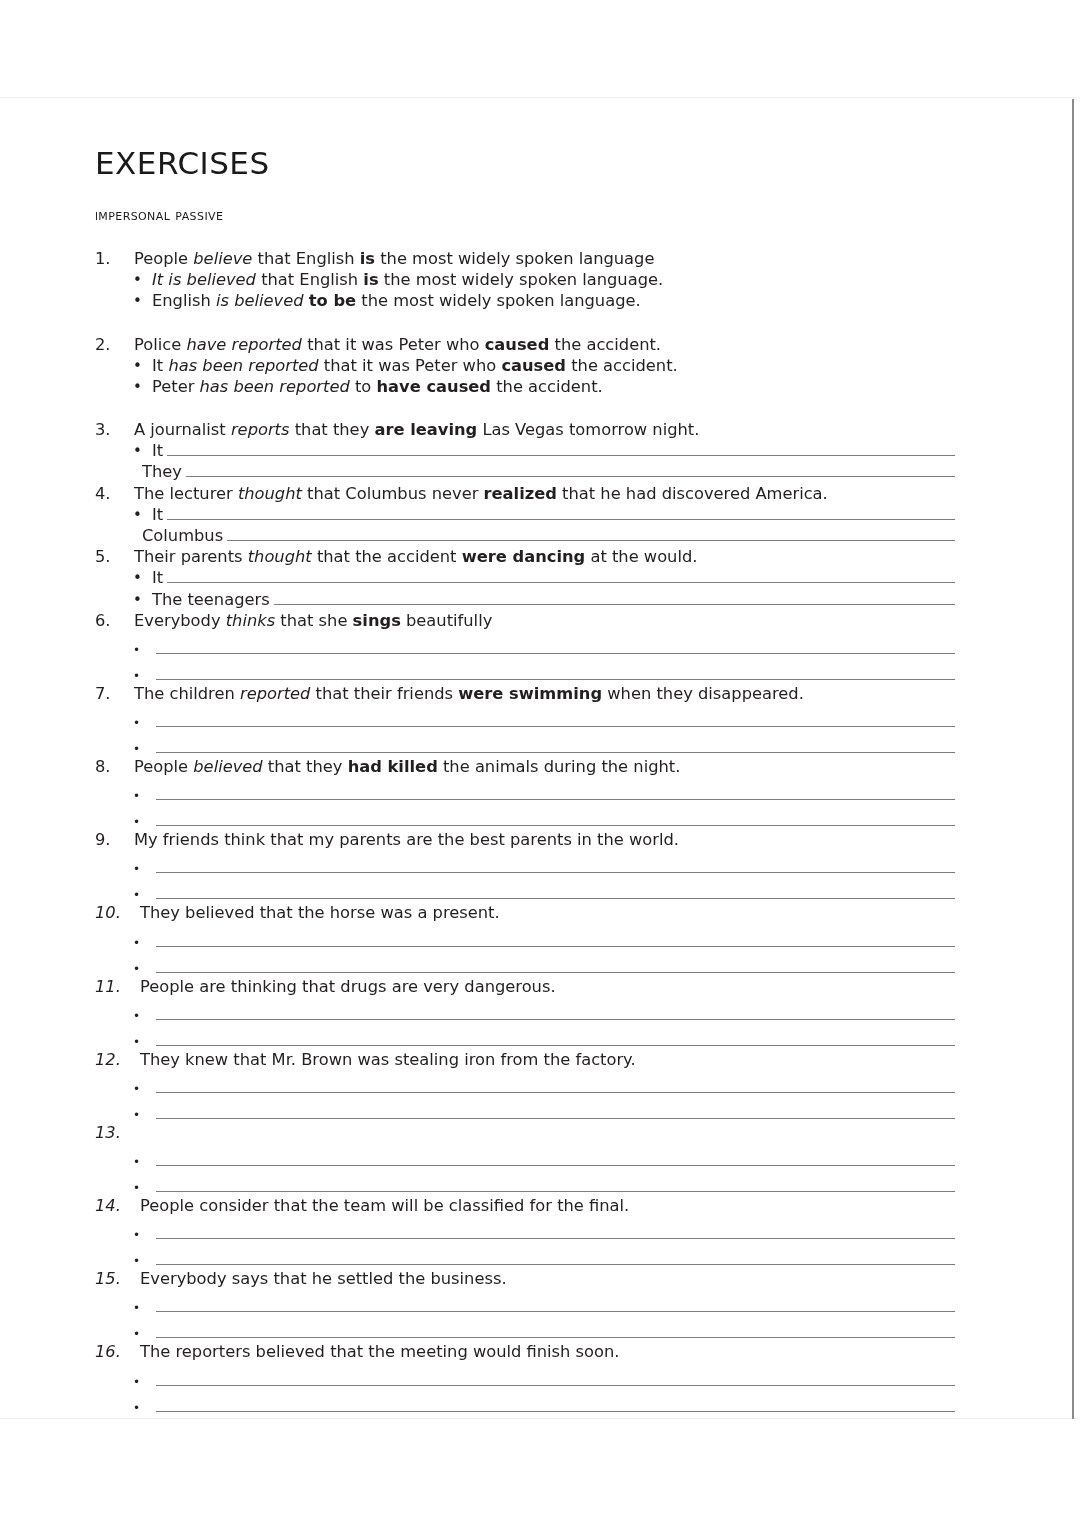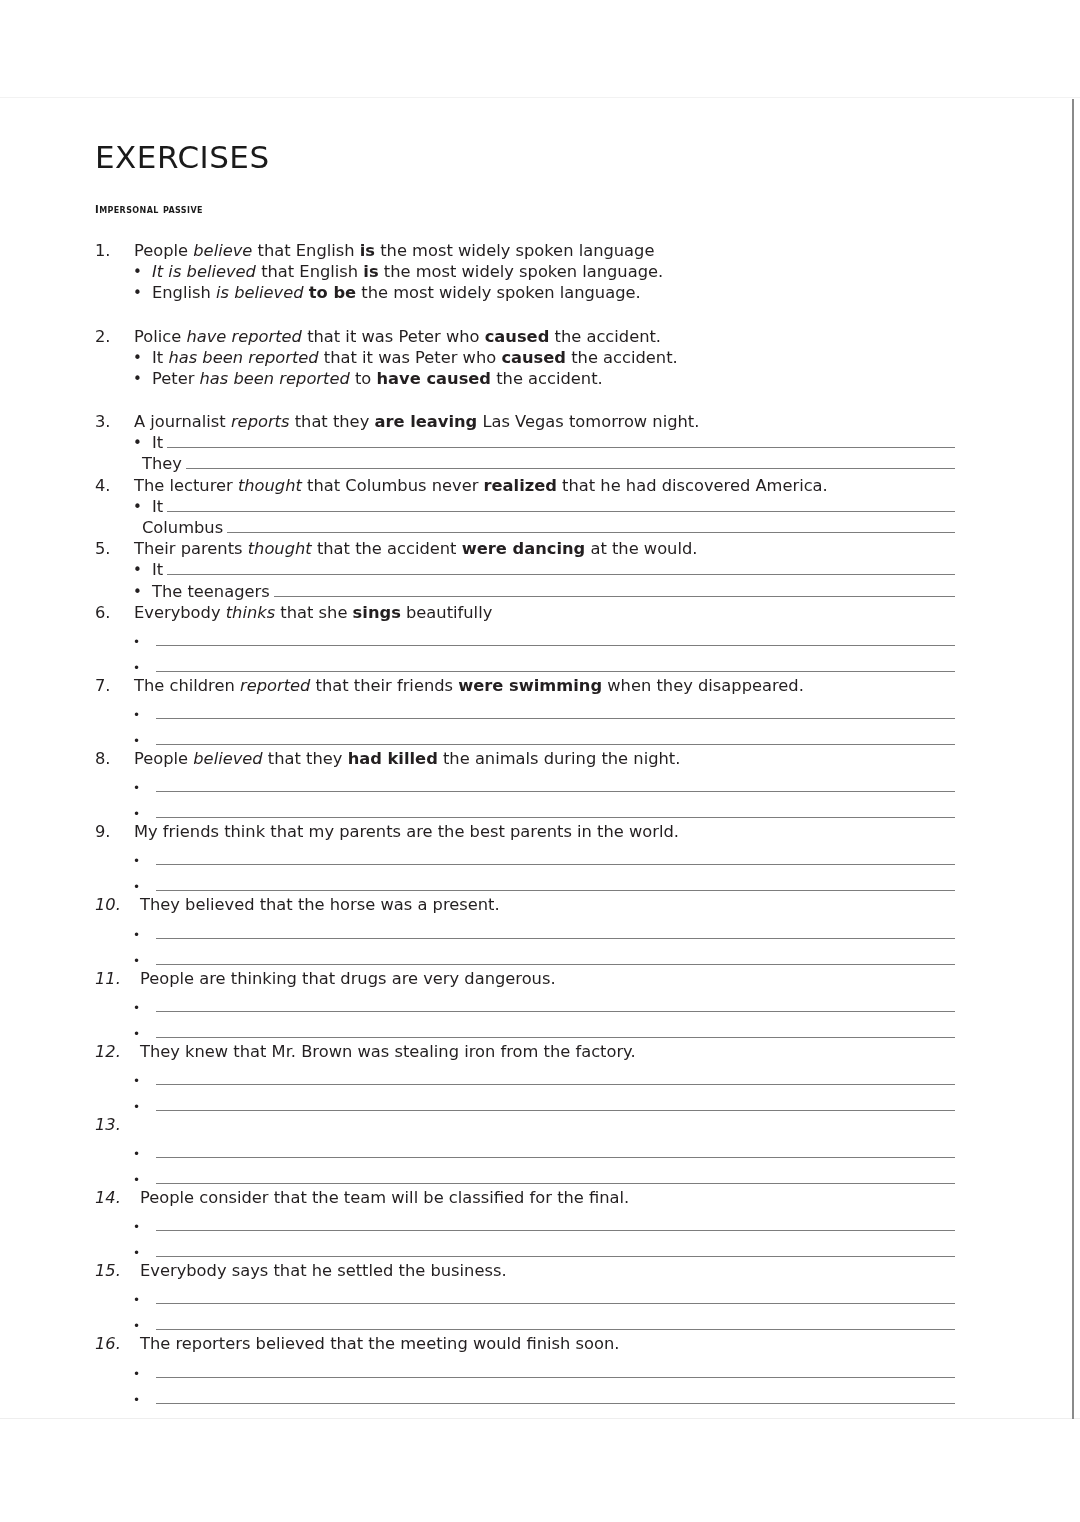--- a/index.html
+++ b/index.html
@@ -44,37 +44,37 @@
     left: 0;
     top: 0;
     width: 1072px;
     height: 1418px;
     background: #ffffff;
   }
 
   .content {
     position: absolute;
     left: 95px;
-    top: 140px;
+    top: 146px;
     width: 860px;
   }
 
   h1.doc-title {
     font-family: "DejaVu Sans", sans-serif;
     font-size: 31px;
     font-weight: 400;
     letter-spacing: 0.5px;
     margin: 0 0 26px 0;
     color: #1a1a1a;
     line-height: 1.1;
   }
 
   .subtitle {
-    font-size: 11px;
-    font-weight: bold;
+    font-size: 15px;
+    font-weight: normal;
     letter-spacing: 0.4px;
     font-variant: small-caps;
     text-transform: lowercase;
     margin: 0 0 24px 0;
     color: #1a1a1a;
   }
   .subtitle::first-letter { font-size: 14.5px; }
 
   ol.ex-list {
     list-style: none;

